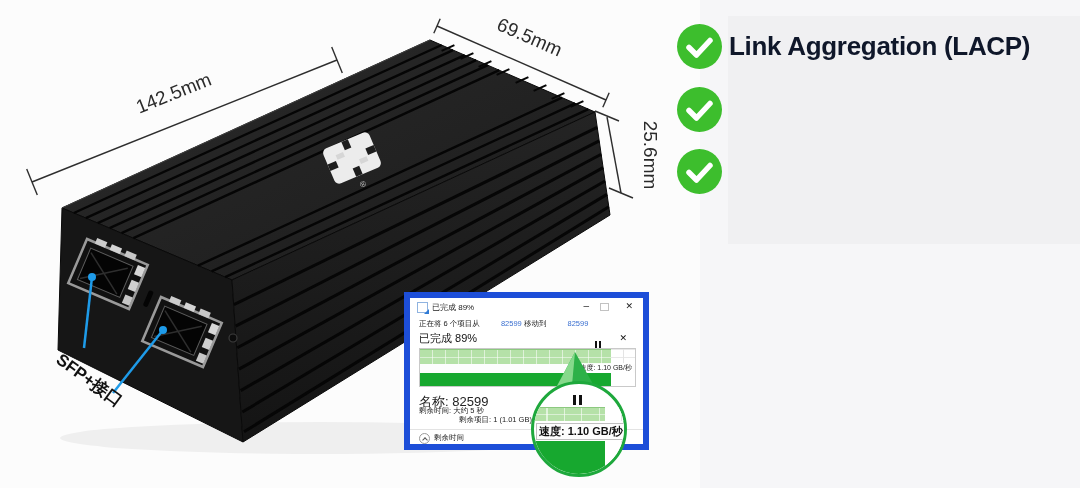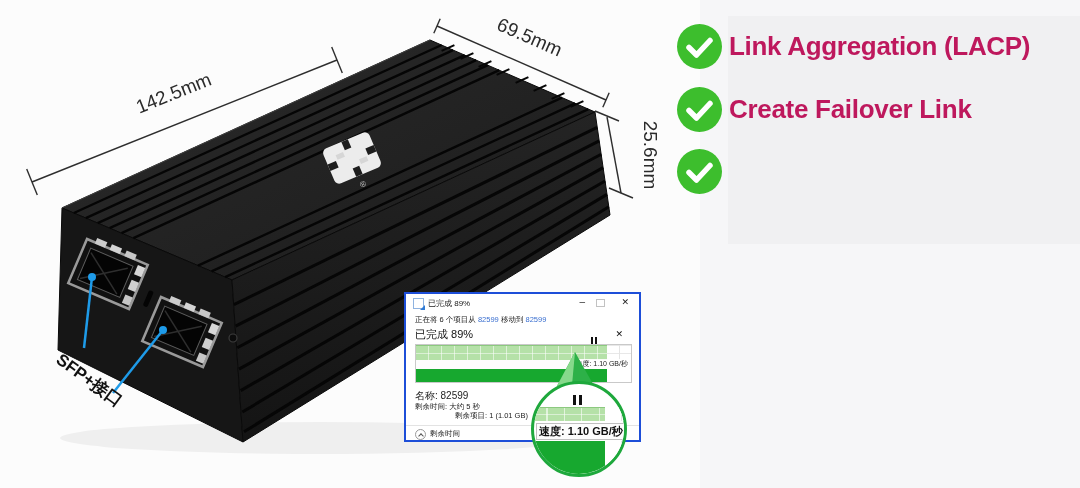--- a/index.html
+++ b/index.html
@@ -5,54 +5,54 @@
   html,body{margin:0;padding:0;}
   body{font-family:"Liberation Sans", sans-serif;}
   #stage{position:relative;width:1080px;height:488px;background:#fcfcfc;overflow:hidden;}
 
   
   .right-bg{position:absolute;left:700px;top:0;width:380px;height:488px;background:#f6f6f8;}
   .features-bg{position:absolute;left:728px;top:16px;width:352px;height:228px;background:#f0f0f2;}
 
   
   .feature-check{position:absolute;left:677px;width:45px;height:45px;}
-  .feature-label{position:absolute;left:729px;width:352px;font-size:26px;line-height:31px;font-weight:bold;color:#be185d;letter-spacing:-0.3px;}
+  .feature-label{position:absolute;left:729px;width:352px;font-size:26px;line-height:31px;font-weight:bold;color:#0f172a;letter-spacing:-0.3px;}
 
   
   #photo{position:absolute;left:0;top:0;z-index:1;}
 
   
-  .dialog{position:absolute;left:404px;top:292px;width:233px;height:146px;background:#fff;border:2px solid #1d4ed8;z-index:5;font-family:"Liberation Sans", sans-serif;}
+  .dialog{position:absolute;left:404px;top:292px;width:233px;height:146px;background:#fff;border:6px solid #1d4ed8;z-index:5;font-family:"Liberation Sans", sans-serif;}
   .dlg-titlebar{position:absolute;left:0;top:0;right:0;height:16px;background:#fff;}
   .dlg-appicon{position:absolute;left:7px;top:4px;width:9px;height:9px;background:#fff;border:1px solid #8fb3e0;}
   .dlg-appicon::after{content:"";position:absolute;right:-2px;bottom:-2px;width:0;height:0;border-left:5px solid transparent;border-bottom:5px solid #2f7bd6;}
   .dlg-title{position:absolute;left:22px;top:4px;font-size:8px;color:#1a1a1a;}
   .dlg-min{position:absolute;right:54px;top:2px;font-size:10px;color:#333;}
   .dlg-max{position:absolute;right:34px;top:5px;width:7px;height:6px;border:1px solid #c2c2c2;}
   .dlg-close{position:absolute;right:10px;top:3px;font-size:9px;color:#222;}
   .dlg-sub{position:absolute;left:9px;top:21px;font-size:7.5px;color:#222;white-space:nowrap;}
-  .dlg-sub .lnk{color:#3a6fd0;}
+  .dlg-sub .lnk{color:#3a6fd0;margin-left:19px;}
   .dlg-heading{position:absolute;left:9px;top:33px;font-size:11px;color:#111;}
   .dlg-pause{position:absolute;right:40px;top:37px;width:8px;height:8px;}
   .dlg-pause i,.mag-pause i{display:inline-block;width:2px;height:8px;background:#111;margin-right:2px;}
   .dlg-close2{position:absolute;right:16px;top:35px;font-size:9px;color:#111;}
 
   .graph{position:absolute;left:9px;top:50px;width:215px;height:16px;border:1px solid #c9c9c9;border-bottom:none;}
   .graph-fill{position:absolute;left:0;top:0;height:100%;width:89%;background:#b5e1a8;
     background-image:repeating-linear-gradient(90deg,transparent 0 12px,rgba(255,255,255,.55) 12px 13px),linear-gradient(rgba(255,255,255,.5) 1px,transparent 1px);
     background-size:auto,100% 8px;box-shadow:inset 0 1px 0 #8cc97f;}
   .graph-rest{position:absolute;right:0;top:0;height:100%;width:11%;background:#fff;
     background-image:repeating-linear-gradient(90deg,transparent 0 12px,#e4e4e4 12px 13px),linear-gradient(#e8e8e8 1px,transparent 1px);
     background-size:auto,100% 8px;}
   .band{position:absolute;left:9px;top:66px;width:215px;height:9px;border-left:1px solid #c9c9c9;border-right:1px solid #c9c9c9;background:#fdfdfd;}
   .speed-label{position:absolute;right:10px;top:65px;font-size:7px;color:#1c1c1c;background:rgba(255,255,255,.9);padding:0 1px;white-space:nowrap;z-index:2;}
   .bar{position:absolute;left:9px;top:75px;width:215px;height:13px;border:1px solid #c9c9c9;border-top:none;background:#fff;}
   .bar-fill{position:absolute;left:0;top:0;height:100%;width:89%;background:#17a82f;}
 
-  .dlg-row1{position:absolute;left:9px;top:95px;font-size:10px;color:#222;}
+  .dlg-row1{position:absolute;left:9px;top:95px;font-size:13px;color:#222;}
   .dlg-row2{position:absolute;left:9px;top:108px;font-size:7.5px;color:#222;}
   .dlg-row3{position:absolute;left:9px;top:117px;font-size:7.5px;color:#222;padding-left:40px;}
   .dlg-footer-line{position:absolute;left:0;right:0;top:131px;border-top:1px solid #e3e3e3;}
   .chev-circle{position:absolute;left:9px;top:135px;width:9px;height:9px;border:1px solid #9a9a9a;border-radius:50%;}
   .chev-circle i{position:absolute;left:2.5px;top:3.5px;width:3px;height:3px;border-left:1.2px solid #555;border-top:1.2px solid #555;transform:rotate(45deg);}
   .dlg-footer-label{position:absolute;left:24px;top:135px;font-size:7.5px;color:#222;}
 
   
   #pointer{position:absolute;left:545px;top:350px;z-index:6;}
   .magnifier{position:absolute;left:531px;top:381px;width:90px;height:90px;border-radius:50%;border:3px solid #1ea83c;background:#fff;overflow:hidden;z-index:7;}
@@ -259,20 +259,19 @@
   <svg class="feature-check" style="top:24px" viewBox="0 0 45 45">
     <circle cx="22.5" cy="22.5" r="22.5" fill="#3dbe2d"></circle>
     <polyline points="12,23.5 19.5,31 33,16.5" fill="none" stroke="#fff" stroke-width="5.5" stroke-linecap="round" stroke-linejoin="round"></polyline>
   </svg>
   <div class="feature-label" style="top:31px">Link Aggregation (LACP)</div>
 
   <svg class="feature-check" style="top:87px" viewBox="0 0 45 45">
     <circle cx="22.5" cy="22.5" r="22.5" fill="#3dbe2d"></circle>
     <polyline points="12,23.5 19.5,31 33,16.5" fill="none" stroke="#fff" stroke-width="5.5" stroke-linecap="round" stroke-linejoin="round"></polyline>
   </svg>
-  <div class="feature-label" style="top:94px">Create Failover Link</div>
 
   <svg class="feature-check" style="top:149px" viewBox="0 0 45 45">
     <circle cx="22.5" cy="22.5" r="22.5" fill="#3dbe2d"></circle>
     <polyline points="12,23.5 19.5,31 33,16.5" fill="none" stroke="#fff" stroke-width="5.5" stroke-linecap="round" stroke-linejoin="round"></polyline>
   </svg>
 
 </div>
 
 </body></html>

